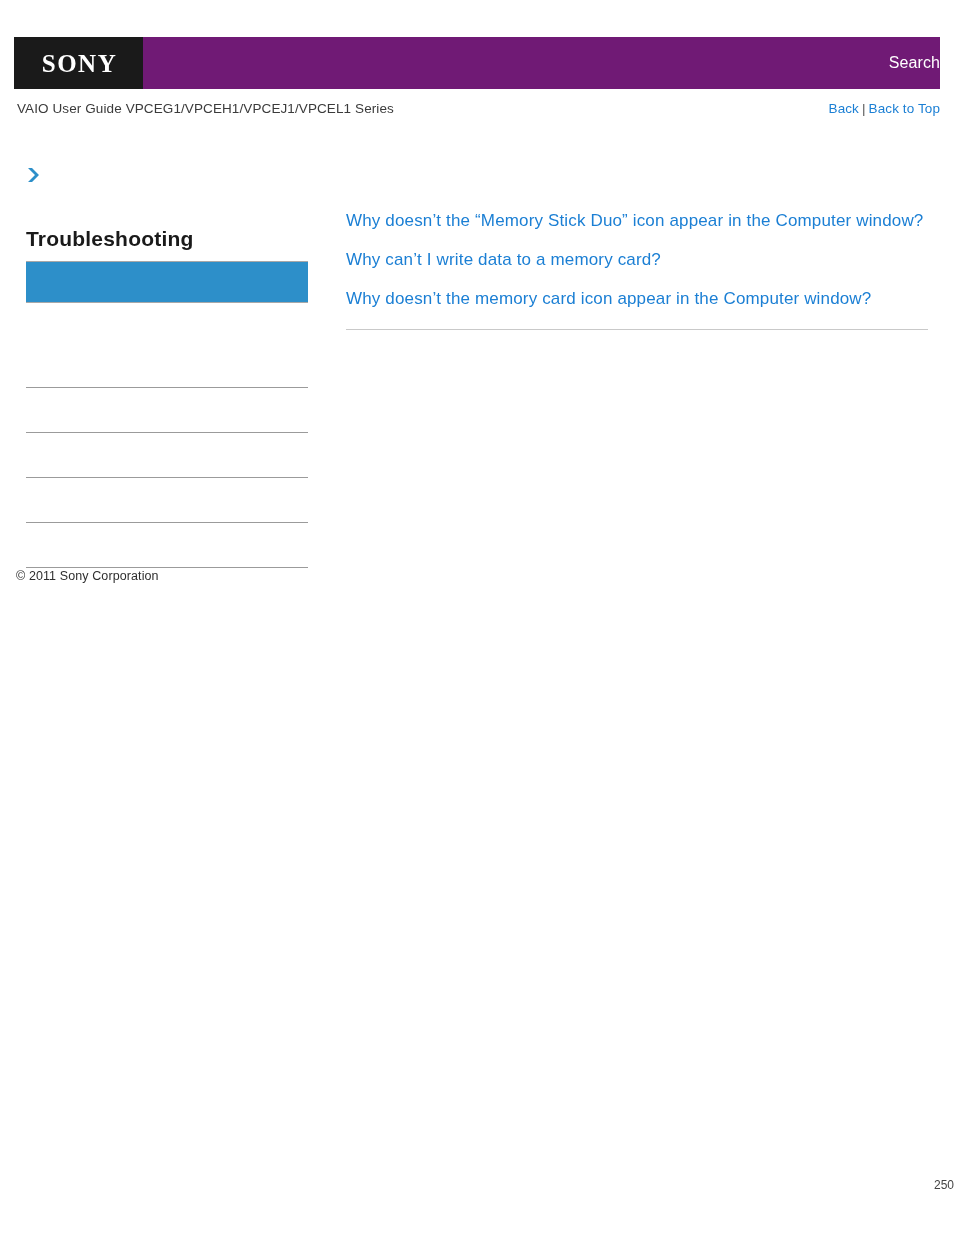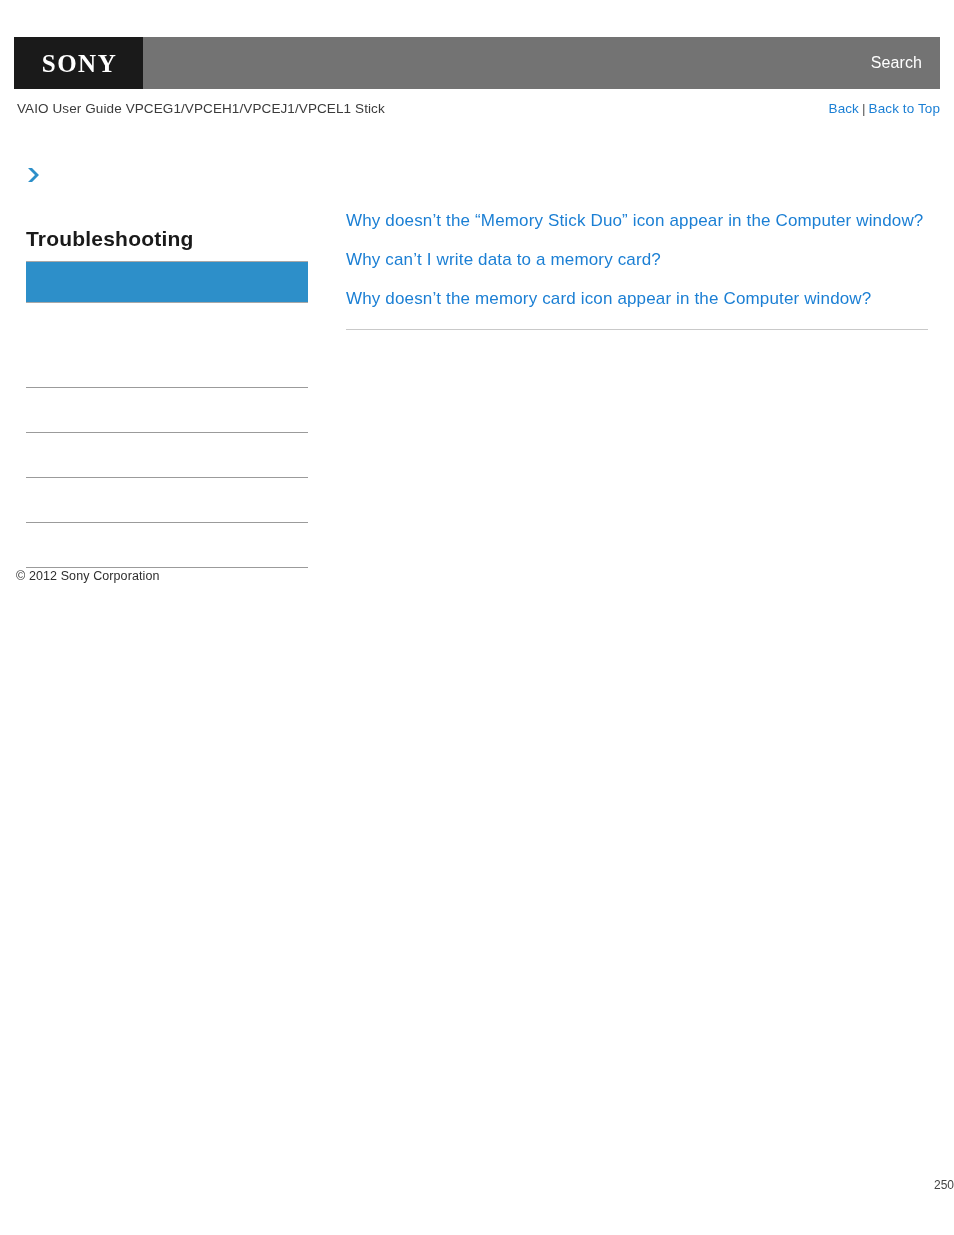--- a/index.html
+++ b/index.html
@@ -16,21 +16,21 @@
     overflow: hidden;
   }
 
   
   .header {
     position: absolute;
     left: 14px;
     top: 37px;
     width: 926px;
     height: 52px;
-    background: #737373;
+    background: #701a75;
     display: flex;
     align-items: center;
   }
   .logo-block {
     width: 129px;
     height: 52px;
     background: #1a1a1a;
     display: flex;
     align-items: center;
     justify-content: center;
@@ -42,21 +42,20 @@
     font-size: 25px;
     font-weight: bold;
     letter-spacing: 1.5px;
     line-height: 1;
     padding-left: 2px;
   }
   .header-spacer { flex: 1 1 auto; }
   .search-link {
     color: #ffffff;
     font-size: 16px;
-    padding-right: 18px;
     letter-spacing: 0.1px;
     white-space: nowrap;
     text-decoration: none;
     cursor: pointer;
   }
 
   
   .titlebar {
     position: absolute;
     left: 14px;
@@ -185,21 +184,21 @@
 
 <div class="header">
   <div class="logo-block">
     <span class="sony-logo">SONY</span>
   </div>
   <div class="header-spacer"></div>
   <a class="search-link">Search</a>
 </div>
 
 <div class="titlebar">
-  <div class="guide-title">VAIO User Guide VPCEG1/VPCEH1/VPCEJ1/VPCEL1 Stick</div>
+  <div class="guide-title">VAIO User Guide VPCEG1/VPCEH1/VPCEJ1/VPCEL1 Series</div>
   <div class="nav-links">
     <a>Back</a><span class="nav-sep">|</span><a>Back to Top</a>
   </div>
 </div>
 
 <div class="sidebar">
 
   <svg class="chevron-icon" viewBox="0 0 16 18">
     <polygon points="1,2 8,9 1,16 5,16 12,9 5,2" fill="#2d8fc9"></polygon>
   </svg>
@@ -222,21 +221,21 @@
     <span class="nav-label"></span>
   </div>
   <div class="nav-item">
     <span class="nav-label"></span>
   </div>
   <div class="nav-item">
     <span class="nav-label"></span>
   </div>
 </div>
 
-<div class="copyright">© 2012 Sony Corporation</div>
+<div class="copyright">© 2011 Sony Corporation</div>
 
 <div class="main">
   <a class="qlink">Why doesn’t the “Memory Stick Duo” icon appear in the Computer window?</a>
   <a class="qlink">Why can’t I write data to a memory card?</a>
   <a class="qlink">Why doesn’t the memory card icon appear in the Computer window?</a>
   <div class="main-divider"></div>
 </div>
 
 <div class="page-number">250</div>
 

